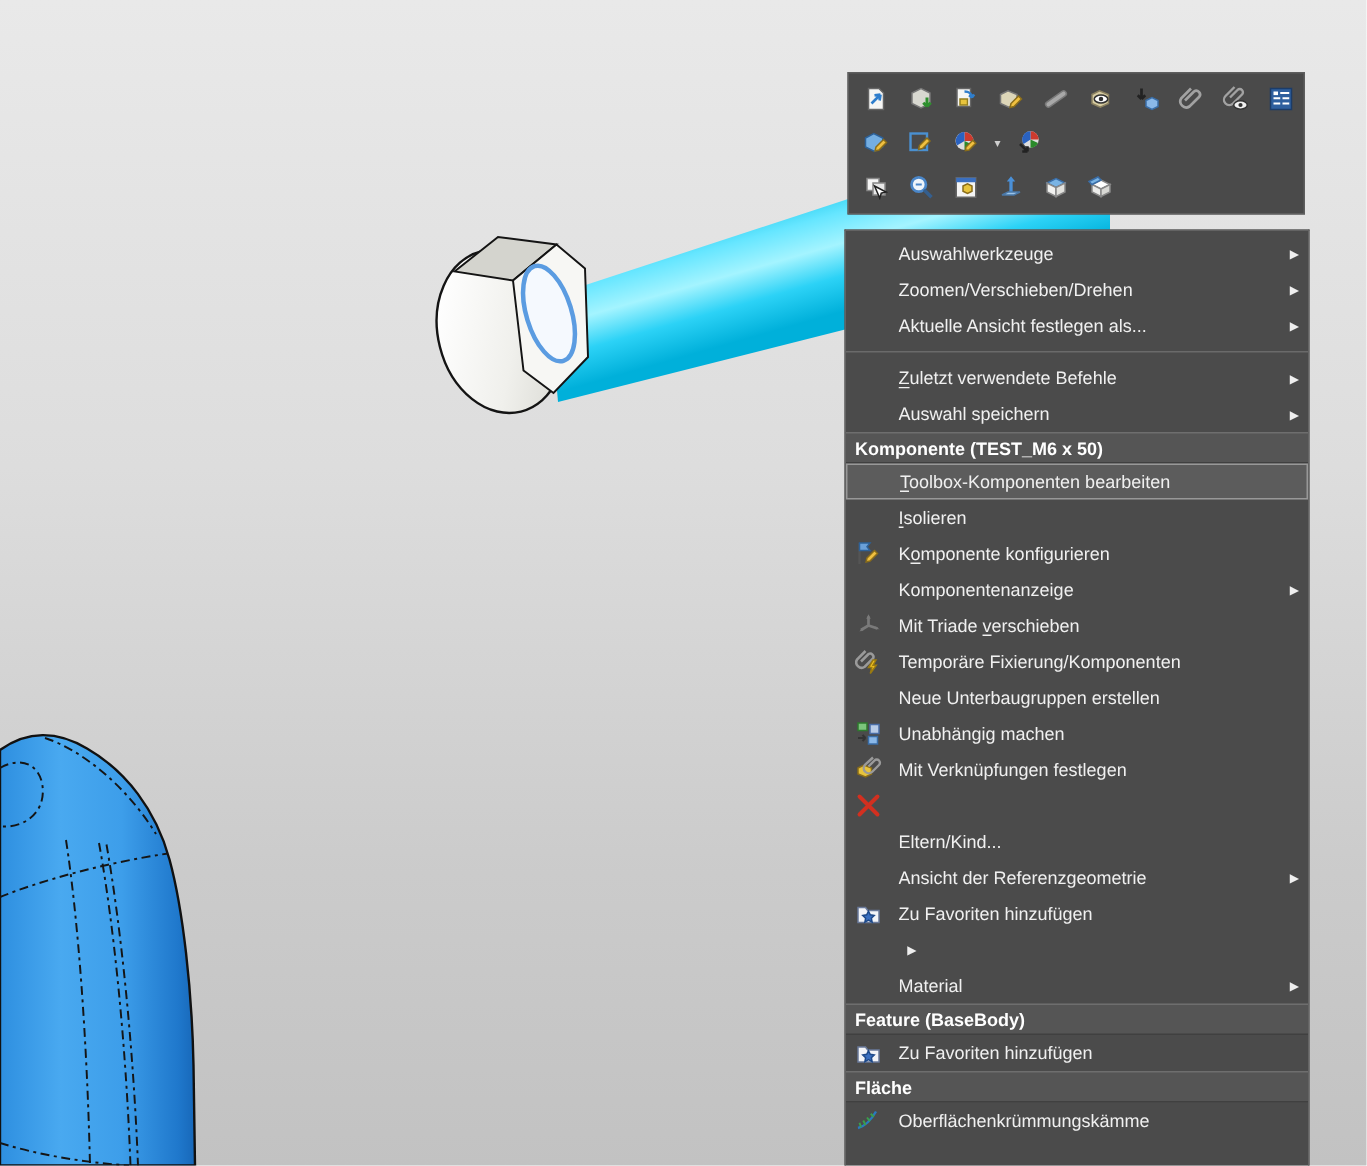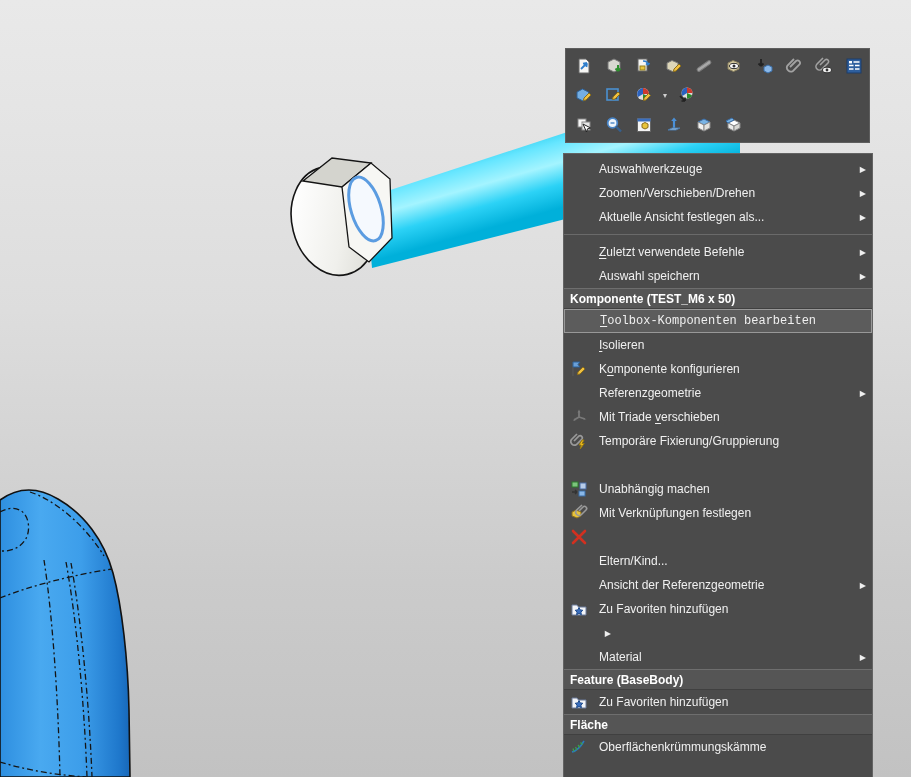--- a/index.html
+++ b/index.html
@@ -20,21 +20,21 @@
   .tb-btn{width:30px;height:27px;display:flex;align-items:center;justify-content:center;flex:none;}
   .tb-caret{width:12px;color:#cfcfcf;font-size:8px;line-height:27px;text-align:center;flex:none;}
 
   
   .ctx-menu{
     position:absolute;left:563px;top:153px;width:310px;height:776px;box-sizing:border-box;
     background:#4b4b4b;border:1px solid #636363;border-bottom:none;z-index:3;
     color:#f0f0f0;font-size:12px;overflow:hidden;padding-top:3px;
   }
   .mi{height:24px;display:flex;align-items:center;padding:0 6px;box-sizing:border-box;white-space:nowrap;}
-  .mi.hl{background:#5c5c5c;border:1px solid #989898;font-family:Liberation Mono, monospace;}
+  .mi.hl{background:#5c5c5c;border:1px solid #989898;}
   .mi-iconcell{width:24px;height:18px;flex:none;display:flex;align-items:center;justify-content:flex-start;margin-right:5px;}
   .mi-label{flex:1;overflow:hidden;}
   .mi-label u{text-underline-offset:2px;}
   .mi-arrow{flex:none;width:12px;text-align:right;font-size:8px;color:#efefef;}
   .sep{height:1px;background:#6a6a6a;margin:5px 0;}
   .mh{height:21px;display:flex;align-items:center;padding:0 6px;box-sizing:border-box;
       font-weight:bold;color:#ffffff;background:#555555;
       border-top:1px solid #6e6e6e;border-bottom:1px solid #404040;white-space:nowrap;}
   .icon{display:inline-flex;}
 </style>
@@ -320,21 +320,21 @@
             <path d="M3 2h7L8 4.5 10 7H3z" fill="#6aa0d8" stroke="#2d6198"></path>
             <path d="M8 12l5-5 2 2-5 5-2.6.6z" fill="#f0c040" stroke="#8a6d1a"></path>
           </svg>
         </span>
       </span>
       <span class="mi-label">K<u>o</u>mponente konfigurieren</span>
       <span class="mi-arrow"></span>
     </div>
     <div class="mi">
       <span class="mi-iconcell"></span>
-      <span class="mi-label">Referenzgeometrie</span>
+      <span class="mi-label">Komponentenanzeige</span>
       <span class="mi-arrow">▶</span>
     </div>
     <div class="mi">
       <span class="mi-iconcell">
         <span class="icon">
           <svg viewBox="0 0 18 18" width="18" height="18">
             <path d="M9 9V3M9 9l-5 3M9 9l6 2" stroke="#7a7a7a" stroke-width="1.8" fill="none"></path>
             <path d="M9 1.5L7.5 4.5h3z" fill="#7a7a7a"></path>
             <path d="M3 13l1.8-2.6L6 12z" fill="#7a7a7a"></path>
             <path d="M16.5 11.5l-3-1.8-.4 1.6z" fill="#7a7a7a"></path>
@@ -346,25 +346,26 @@
     </div>
     <div class="mi">
       <span class="mi-iconcell">
         <span class="icon">
           <svg viewBox="0 0 18 18" width="18" height="18">
             <path d="M4 9l5-5a2.2 2.2 0 013 3l-5.5 5.5a3.6 3.6 0 01-5-5L7 2" stroke="#9a9a9a" stroke-width="1.7" fill="none"></path>
             <path d="M12 8l-3 5h2.2l-1 4 4-5.5H12l2-3.5z" fill="#f0c020" stroke="#9a7a10"></path>
           </svg>
         </span>
       </span>
-      <span class="mi-label">Temporäre Fixierung/Gruppierung</span>
-      <span class="mi-arrow"></span>
-    </div>
-    <div class="mi">
-      <span class="mi-iconcell"></span>
+      <span class="mi-label">Temporäre Fixierung/Komponenten</span>
+      <span class="mi-arrow"></span>
+    </div>
+    <div class="mi">
+      <span class="mi-iconcell"></span>
+      <span class="mi-label">Neue Unterbaugruppen erstellen</span>
       <span class="mi-arrow"></span>
     </div>
     <div class="mi">
       <span class="mi-iconcell">
         <span class="icon">
           <svg viewBox="0 0 18 18" width="18" height="18">
             <rect x="2" y="2" width="6" height="5" fill="#7cc47c" stroke="#2e7a2e"></rect>
             <rect x="10" y="3" width="6" height="6" fill="#b8cce8" stroke="#4a6ea8"></rect>
             <path d="M2 12h5M7 12l-2-2M7 12l-2 2" stroke="#333" stroke-width="1.4" fill="none"></path>
             <rect x="9" y="11" width="6" height="5" fill="#8ab8e8" stroke="#3a6ea8"></rect>

